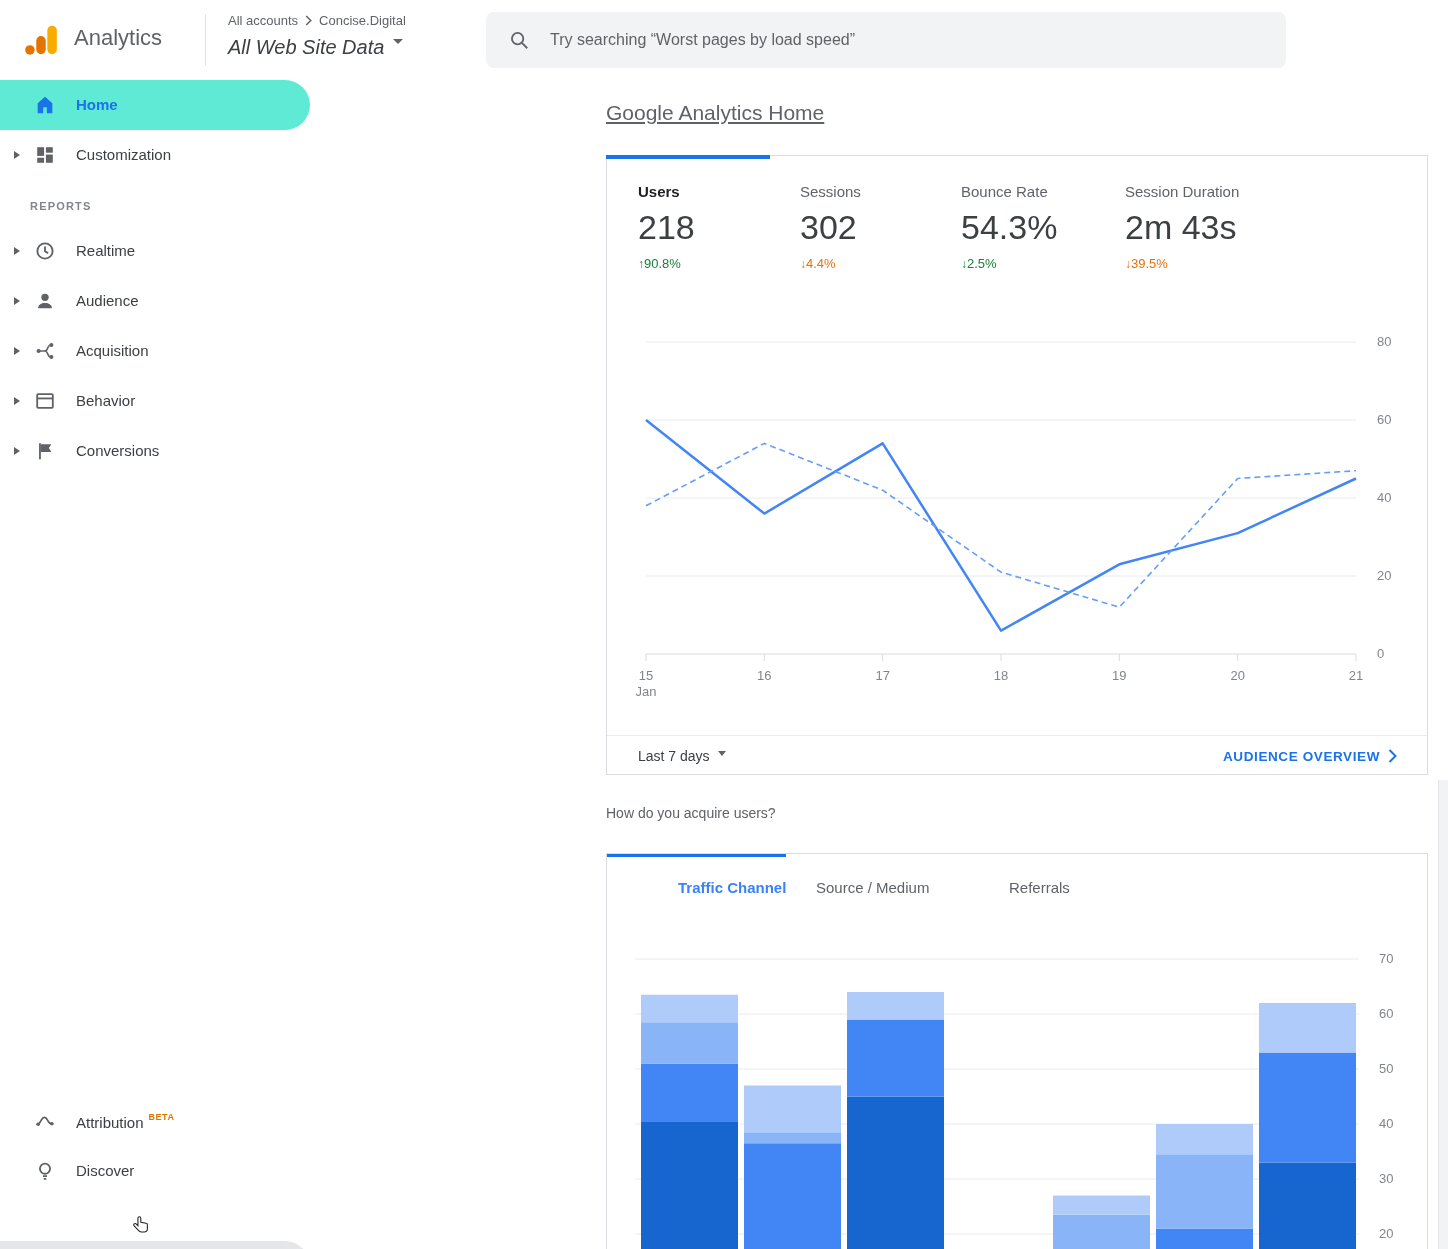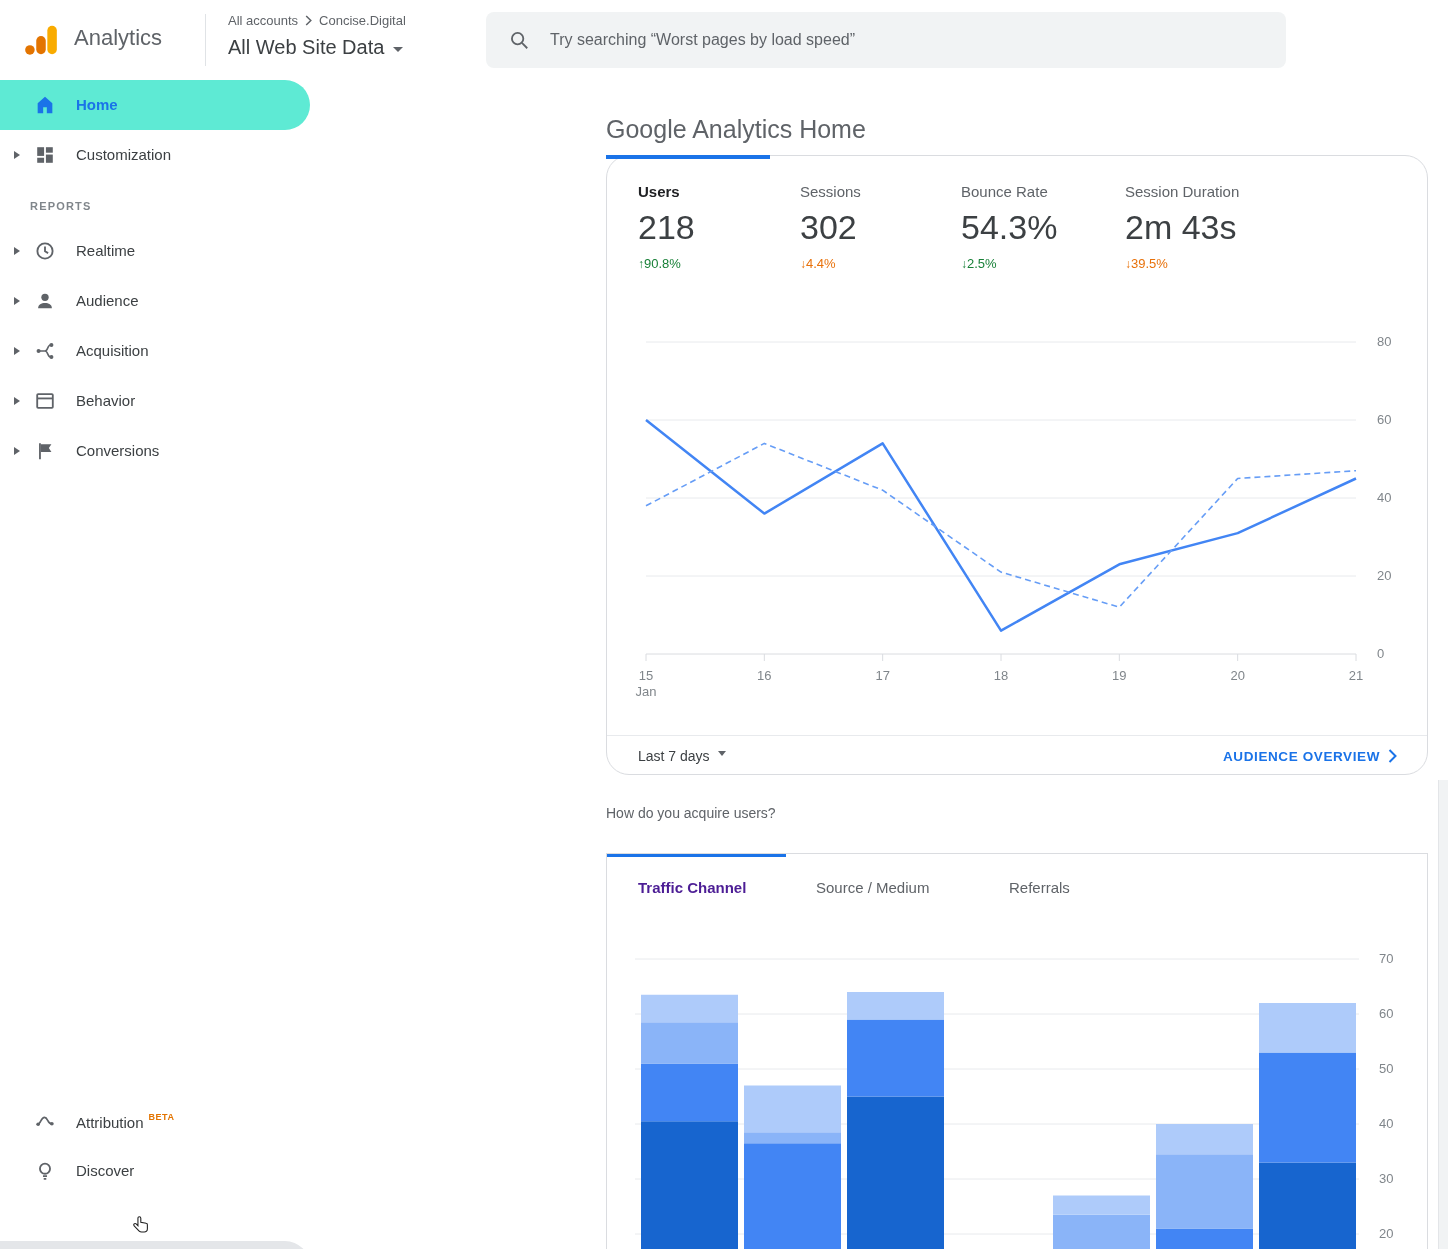--- a/index.html
+++ b/index.html
@@ -7,21 +7,21 @@
     font-family:"Liberation Sans", sans-serif; }
   #app { position:relative; width:1448px; height:1249px; background:#fff; overflow:hidden; }
 
   
   .header { position:absolute; top:0; left:0; width:1448px; height:80px; background:#fff; }
   .logo { position:absolute; left:22px; top:21px; width:38px; height:38px; }
   .product-name { position:absolute; left:74px; top:25px; font-size:22px; color:#5f6368; }
   .header-divider { position:absolute; left:205px; top:14px; height:52px; border-left:1px solid #e0e3e6; }
   .breadcrumb { position:absolute; left:228px; top:13px; font-size:13px; color:#5f6368;
     display:flex; align-items:center; gap:7px; }
-  .property-row { position:absolute; left:228px; top:36px; display:flex; align-items:center; cursor:pointer; }
+  .property-row { position:absolute; left:228px; top:36px; display:flex; align-items:flex-start; cursor:pointer;font-style:italic; }
   .property-name { font-size:20px; color:#3c4043; }
   .caret-down { width:0; height:0; border-left:5px solid transparent; border-right:5px solid transparent;
     border-top:5px solid #5f6368; margin-left:9px; margin-top:3px; }
   .search-bar { position:absolute; left:486px; top:12px; width:800px; height:56px;
     background:#f1f3f4; border-radius:8px; display:flex; align-items:center; }
   .search-icon { margin-left:22px; width:22px; height:22px; flex:none; }
   .search-input { flex:1; margin-left:20px; border:none; outline:none; background:transparent;
     font-size:16px; color:#3c4043; font-family:"Liberation Sans", sans-serif; }
   .search-input::placeholder { color:#5f6368; opacity:1; }
 
@@ -33,24 +33,24 @@
   .nav-label { position:absolute; left:76px; top:16px; font-size:15px; color:#3c4043; white-space:nowrap; }
   .nav-item.active { background:#5eead4; border-radius:0 25px 25px 0; }
   .nav-item.active .nav-label { color:#1a73e8; font-weight:bold; }
   .nav-item.admin-hl { background:#e4e6e9; border-radius:0 25px 25px 0; }
   .nav-item.admin-hl .nav-label { font-weight:bold; }
   .reports-header { position:absolute; left:30px; top:200px; font-size:11px; letter-spacing:1.2px;
     color:#80868b; font-weight:bold; }
   .beta-badge { font-size:9px; color:#e37400; letter-spacing:.5px; vertical-align:8px; margin-left:5px; font-weight:bold; }
 
   
-  .page-title { position:absolute; left:606px; top:115px; font-size:25px; color:#5f6368; }
+  .page-title { position:absolute; left:606px; top:101px; font-size:21px; color:#5f6368;text-decoration:underline; }
   .card { position:absolute; left:606px; width:822px; background:#fff; border:1px solid #dadce0; }
   .card-accent { position:absolute; left:-1px; top:-1px; height:4px; background:#1a73e8; }
-  #overview-card { top:155px; height:620px;border-radius:23px; }
+  #overview-card { top:155px; height:620px; }
   #overview-card .card-accent { width:164px; }
   #acquisition-card { top:853px; height:420px; overflow:hidden; }
   #acquisition-card .card-accent { width:180px; }
 
   .metric { position:absolute; top:0; cursor:pointer; }
   .metric-label { position:absolute; top:27px; font-size:15px; color:#5f6368; white-space:nowrap; }
   .metric.selected .metric-label { color:#202124; font-weight:bold; }
   .metric-value { position:absolute; top:52px; font-size:34px; color:#3c4043; white-space:nowrap; }
   .metric-delta { position:absolute; top:100px; font-size:13px; white-space:nowrap; }
   .metric-delta .arrow { font-size:12px; }
@@ -63,21 +63,21 @@
 
   .card-footer { position:absolute; left:0; right:0; top:579px; height:41px; border-top:1px solid #e8eaed;
     display:flex; align-items:center; justify-content:space-between; padding:0 30px 0 31px; }
   .range-selector { display:flex; font-size:14px; color:#3c4043; cursor:pointer; }
   .range-selector .caret-down { margin-left:8px; border-left-width:4.5px; border-right-width:4.5px; border-top-width:5px; }
   .overview-link { display:flex; align-items:center; gap:8px; color:#1a73e8; font-size:13.5px;
     font-weight:bold; letter-spacing:.6px; cursor:pointer; }
 
   .section-title { position:absolute; left:606px; top:805px; font-size:14px; color:#5f6368; }
   .tab { position:absolute; top:25px; font-size:15px; color:#5f6368; cursor:pointer; white-space:nowrap; }
-  .tab.active { color:#4c1d95; font-weight:bold; }
+  .tab.active { color:#3b82f6; font-weight:bold;margin-left:40px; }
   .t0 { left:31px; } .t1 { left:209px; } .t2 { left:402px; }
 
   
   .scrollbar-track { position:absolute; right:0; top:780px; width:10px; height:469px;
     background:#f1f3f4; border-left:1px solid #e3e5e8; }
   .mouse-cursor { position:absolute; left:131px; top:1214px; width:18px; height:22px; z-index:50; }
 </style>
 </head>
 <body>
 

